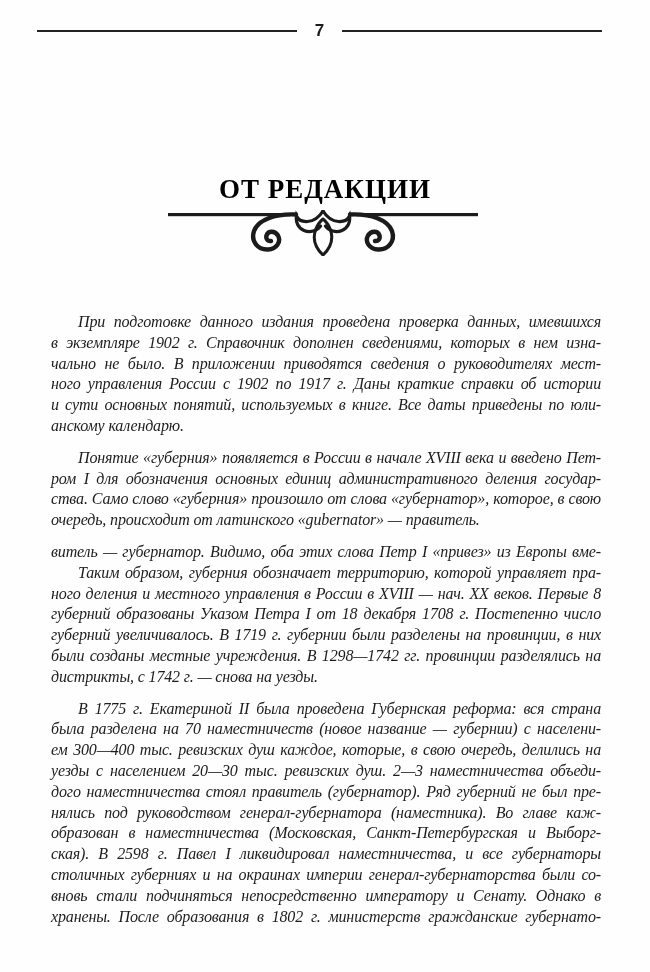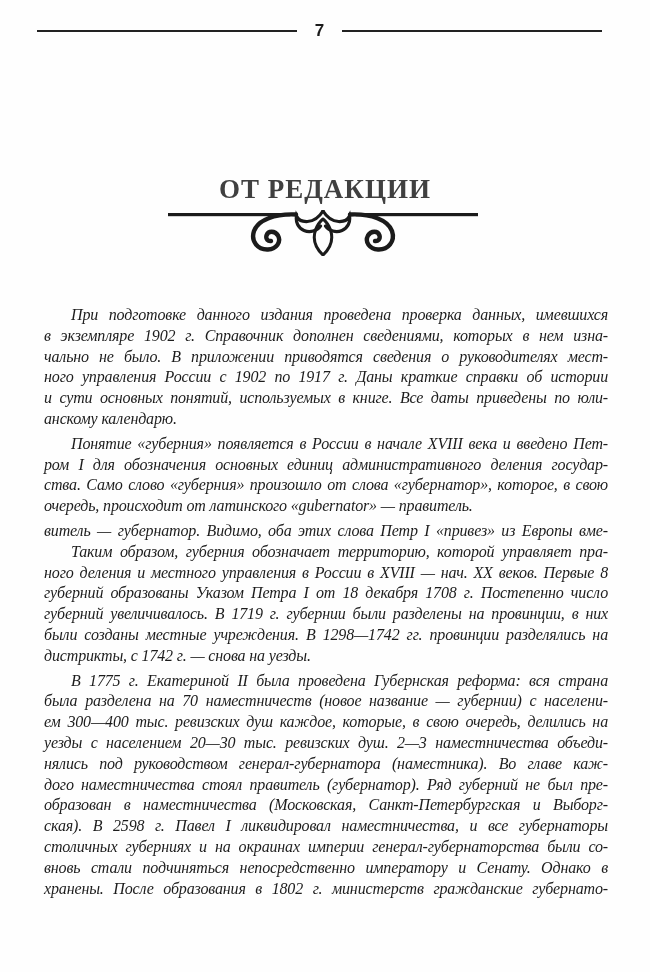--- a/index.html
+++ b/index.html
@@ -38,21 +38,21 @@
 
   
   .chapter-title {
     position: absolute;
     top: 174px; left: 0; width: 650px;
     text-align: center;
     font-weight: bold;
     font-size: 27px;
     letter-spacing: 1px;
     line-height: 30px;
-    color: #404040;
+    color: #000000;
   }
 
   
   .title-ornament {
     position: absolute;
     top: 210px; left: 168px;
     width: 310px; height: 46px;
   }
   .title-ornament svg { display: block; }
 
@@ -60,21 +60,21 @@
   .body-text {
     position: absolute;
     top: 301px; left: 40px;
     width: 572px;
     font-style: italic;
     font-size: 16px;
     letter-spacing: -0.15px;
     color: #1c1c1c;
   }
   .para {
-    margin: 4px; padding: 0;
+    margin: 11px; padding: 0;
     line-height: 20.8px;
   }
   .tline {
     display: block;
     text-align: justify;
     text-align-last: justify;
     white-space: nowrap;
   }
   .tline.first { padding-left: 27px; }
   .tline.endline { text-align-last: left; }
@@ -134,22 +134,22 @@
         <span class="tline">губерний образованы Указом Петра I от 18 декабря 1708 г. Постепенно число</span>
         <span class="tline">губерний увеличивалось. В 1719 г. губернии были разделены на провинции, в них</span>
         <span class="tline">были созданы местные учреждения. В 1298—1742 гг. провинции разделялись на</span>
         <span class="tline endline">дистрикты, с 1742 г. — снова на уезды.</span>
       </p>
       <p class="para">
         <span class="tline first">В 1775 г. Екатериной II была проведена Губернская реформа: вся страна</span>
         <span class="tline">была разделена на 70 наместничеств (новое название — губернии) с населени-</span>
         <span class="tline">ем 300—400 тыс. ревизских душ каждое, которые, в свою очередь, делились на</span>
         <span class="tline">уезды с населением 20—30 тыс. ревизских душ. 2—3 наместничества объеди-</span>
+        <span class="tline">дого наместничества стоял правитель (губернатор). Ряд губерний не был пре-</span>
         <span class="tline">нялись под руководством генерал-губернатора (наместника). Во главе каж-</span>
-        <span class="tline">дого наместничества стоял правитель (губернатор). Ряд губерний не был пре-</span>
         <span class="tline">образован в наместничества (Московская, Санкт-Петербургская и Выборг-</span>
         <span class="tline">ская). В 2598 г. Павел I ликвидировал наместничества, и все губернаторы</span>
         <span class="tline">столичных губерниях и на окраинах империи генерал-губернаторства были со-</span>
         <span class="tline">вновь стали подчиняться непосредственно императору и Сенату. Однако в</span>
         <span class="tline">хранены. После образования в 1802 г. министерств гражданские губернато-</span>
       </p>
     </div>
 
 </div>
 

